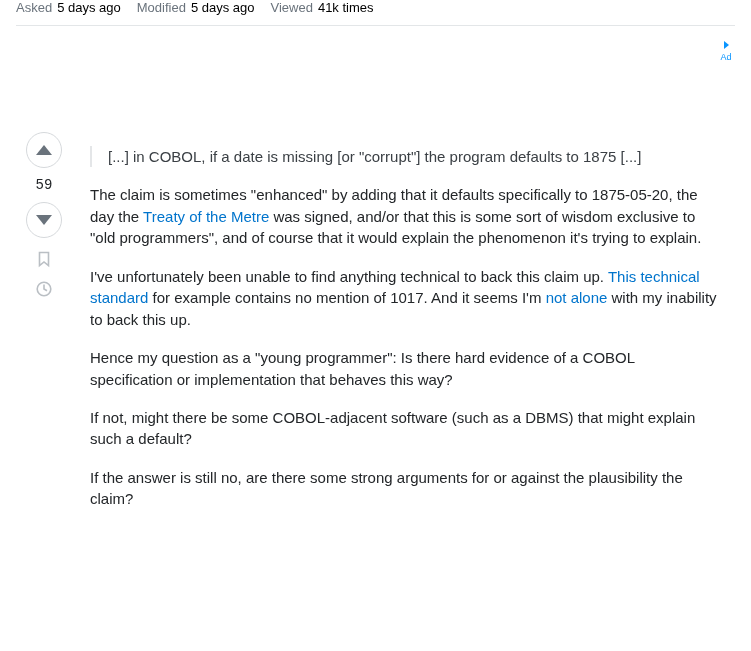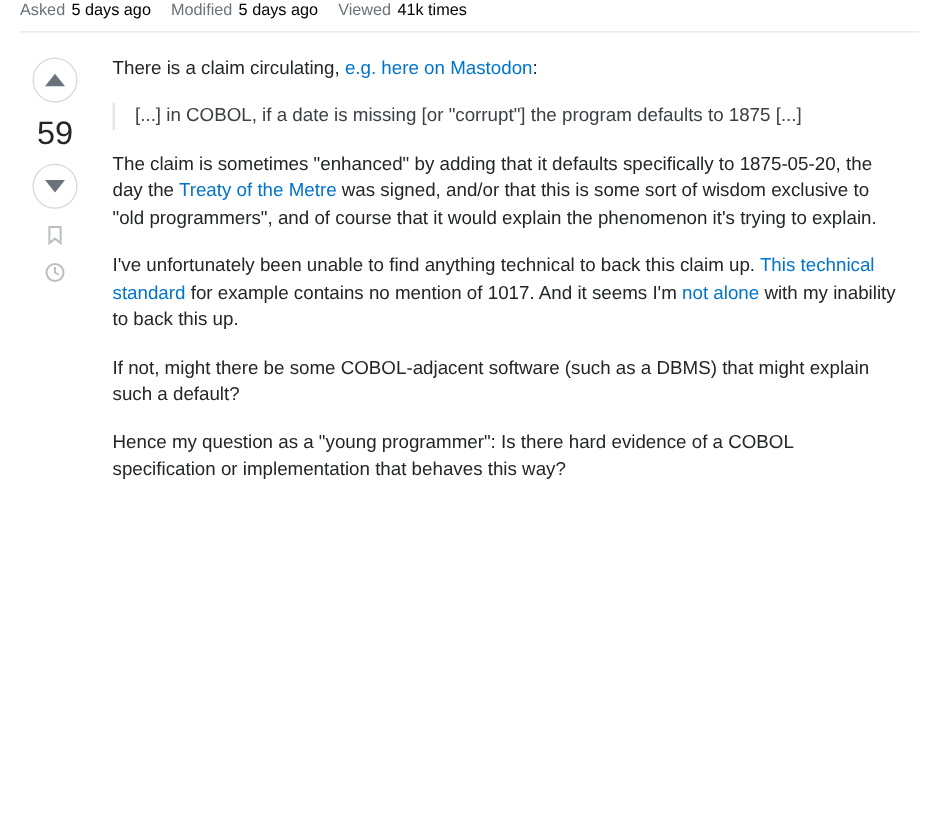--- a/index.html
+++ b/index.html
@@ -109,23 +109,24 @@
     border-right: 8px solid transparent;
     border-bottom: 10px solid #6a737c;
   }
   .arrow-down {
     width: 0; height: 0;
     border-left: 8px solid transparent;
     border-right: 8px solid transparent;
     border-top: 10px solid #6a737c;
   }
   .vote-count {
-    font-size: 26px;
+    font-size: 14px;
     color: #232629;
     margin: 9px 0 9px 0;
+    font-family: Liberation Mono, monospace;
   }
   .mini-icon {
     margin-top: 12px;
     width: 18px;
     height: 18px;
     color: #babfc4;
   }
   .mini-icon svg { display: block; }
   .postcell {
     flex: 1 1 auto;
@@ -137,21 +138,21 @@
   }
   .postcell p {
     margin: 0 0 17px 0;
   }
   .postcell p:last-child { margin-bottom: 0; }
   a {
     color: #0074cc;
     text-decoration: none;
   }
   blockquote {
-    margin: 0 0 17px 0;
+    margin: 16px 0 17px 0;
     padding: 0 0 0 16px;
     border-left: 2px solid #e4e6e8;
     color: #3b4045;
   }
   blockquote p { margin: 0; }
 </style>
 </head>
 <body>
 
 <div class="page">
@@ -165,20 +166,25 @@
     <div class="stat">
       <span class="stat-label">Modified</span>
       <span class="stat-value">5 days ago</span>
     </div>
     <div class="stat">
       <span class="stat-label">Viewed</span>
       <span class="stat-value">41k times</span>
     </div>
   </div>
 
+  <div class="ad-area">
+    <div class="ad-marker">
+      <span class="tri"></span><span class="adtxt">Ad</span>
+    </div>
+  </div>
 
   <div class="post">
 
     <div class="votecell">
       <div class="vote-btn">
         <span class="arrow-up"></span>
       </div>
       <div class="vote-count">59</div>
       <div class="vote-btn">
         <span class="arrow-down"></span>
@@ -191,30 +197,30 @@
       <div class="mini-icon">
         <svg width="18" height="18" viewBox="0 0 18 18" fill="none" stroke="#babfc4" stroke-width="1.6">
           <circle cx="9" cy="9" r="6.8"></circle>
           <path d="M9 4.6V9l3 1.8"></path>
         </svg>
       </div>
     </div>
 
     <div class="postcell">
 
-      <p><span>There is a claim circulating, </span><a href="#">e.g. here on Mastodon</a><span>:</span></p>
 
       <blockquote>
         <p>[...] in COBOL, if a date is missing [or "corrupt"] the program defaults to 1875 [...]</p>
       </blockquote>
 
       <p><span>The claim is sometimes "enhanced" by adding that it defaults specifically to 1875-05-20, the day the </span><a href="#">Treaty of the Metre</a><span> was signed, and/or that this is some sort of wisdom exclusive to "old programmers", and of course that it would explain the phenomenon it's trying to explain.</span></p>
 
       <p><span>I've unfortunately been unable to find anything technical to back this claim up. </span><a href="#">This technical standard</a><span> for example contains no mention of 1017. And it seems I'm </span><a href="#">not alone</a><span> with my inability to back this up.</span></p>
 
+      <p>Hence my question as a "young programmer": Is there hard evidence of a COBOL specification or implementation that behaves this way?</p>
+
       <p>If not, might there be some COBOL-adjacent software (such as a DBMS) that might explain such a default?</p>
 
-      <p>Hence my question as a "young programmer": Is there hard evidence of a COBOL specification or implementation that behaves this way?</p>
-
+      <p>If the answer is still no, are there some strong arguments for or against the plausibility the claim?</p>
 
     </div>
   </div>
 </div>
 
 </body></html>

